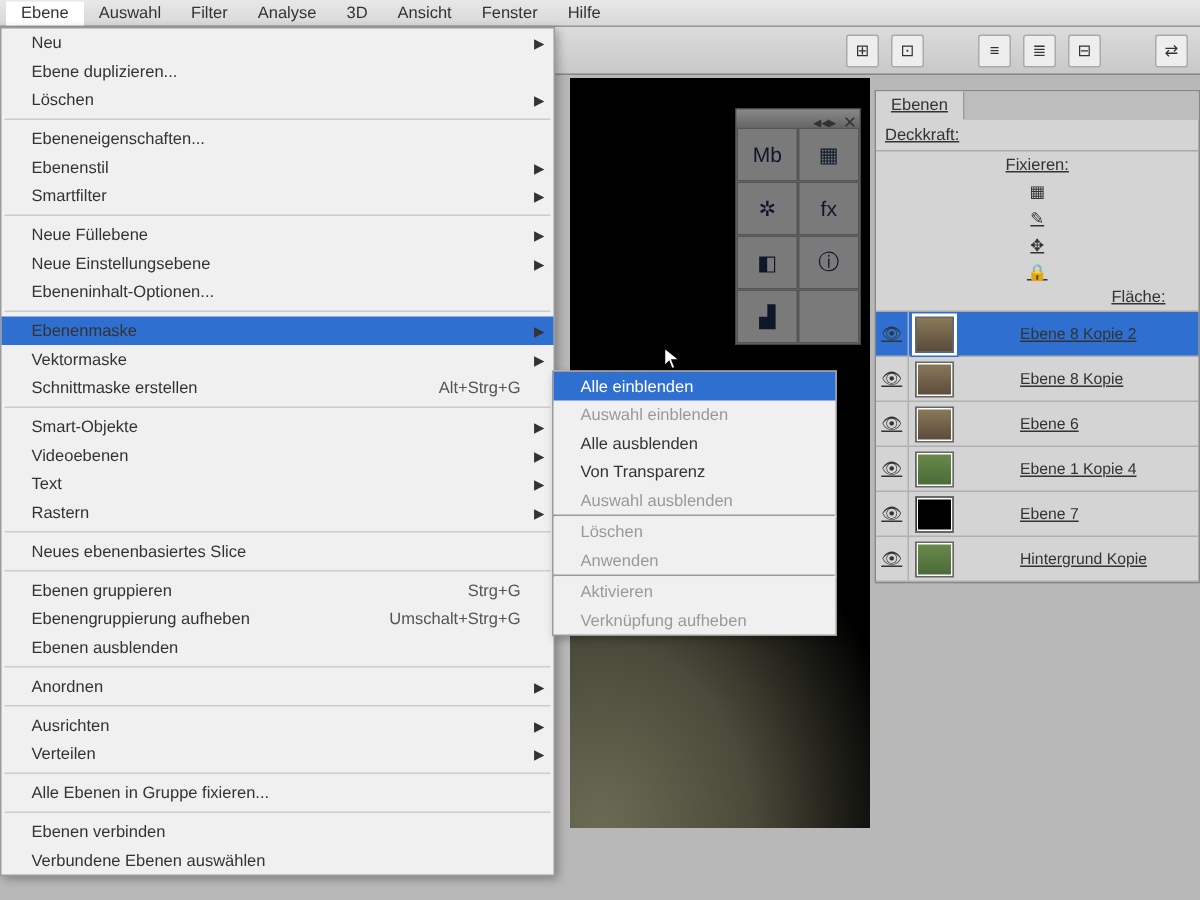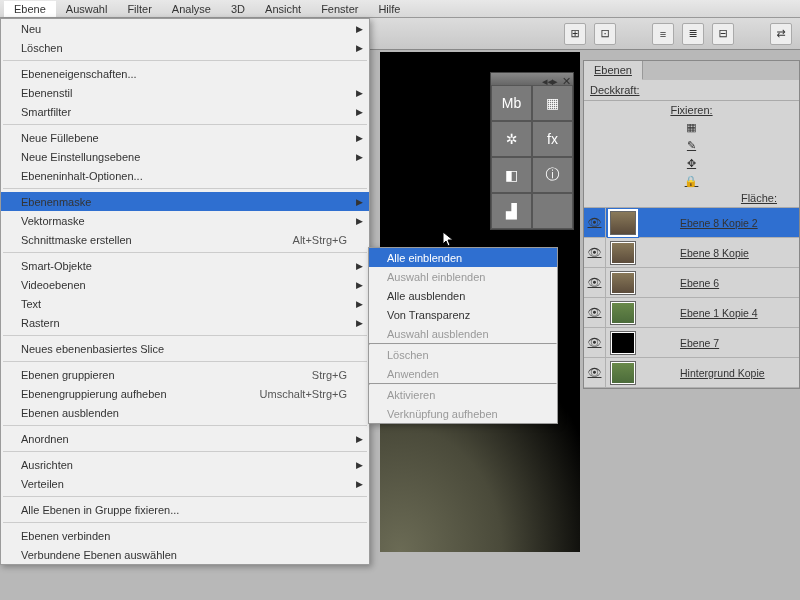--- a/index.html
+++ b/index.html
@@ -26,21 +26,21 @@
   
   
   .submenu { position: absolute; left: 368px; top: 218px; width: 190px; background: #f0f0f0; border:1px solid #9b9b9b; box-shadow: 2px 2px 6px rgba(0,0,0,.3); margin-top: 29px; }
   .submenu .menu-row { padding: 0 18px; }
   
   
   .palette { position:absolute; left: 490px; top: 72px; width: 84px; background: #6e6e6e; border:1px solid #444; box-shadow: 0 2px 6px rgba(0,0,0,.4); }
   .palette-hdr { height: 12px; background: linear-gradient(#888,#666); display:flex; justify-content:flex-end; align-items:center; gap:2px; padding:0 3px;}
   .palette-hdr span { width:8px; height:8px; display:inline-block; }
   .palette-grid { display:grid; grid-template-columns: 1fr 1fr; }
-  .pal-cell { height: 36px; border:1px solid #555; background:#7a7a7a; display:flex; align-items:center; justify-content:center; color:#ffffff; font-size:14px; }
+  .pal-cell { height: 36px; border:1px solid #555; background:#7a7a7a; display:flex; align-items:center; justify-content:center; color:#0f172a; font-size:14px; }
   
   
   .layers { position:absolute; left: 583px; top: 60px; width: 217px; background:#d4d4d4; border:1px solid #888;text-decoration:underline; }
   .layers-tab { display:flex; background:#bdbdbd; }
   .layers-tab span { padding: 3px 10px; background:#d4d4d4; border-right:1px solid #999; border-bottom:1px solid #d4d4d4; }
   .layers-ctrl { display:flex; align-items:center; padding: 4px 6px; gap:6px; }
   .layers-ctrl select { flex:0 0 140px; height:18px; font-size:11px; border:1px solid #999; background:#fff; }
   .layers-fix { display:flex; align-items:center; padding: 3px 22px; gap:4px; border-top:1px solid #aaa; border-bottom:1px solid #aaa;flex-direction:column; }
   .fix-ico { width:16px; height:14px; display:inline-flex; align-items:center; justify-content:center; }
   .layer-list { }
@@ -83,20 +83,23 @@
 </div>
 
 <div class="canvas-area"></div>
 
 <div class="menu" id="main-menu">
     <div class="menu-row">
       <span>Neu</span>
       <span class="arrow">▶</span>
     </div>
     <div class="menu-row">
+      <span>Ebene duplizieren...</span>
+    </div>
+    <div class="menu-row">
       <span>Löschen</span>
       <span class="arrow">▶</span>
     </div>
     <hr>
     <div class="menu-row">
       <span>Ebeneneigenschaften...</span>
     </div>
     <div class="menu-row">
       <span>Ebenenstil</span>
       <span class="arrow">▶</span>

